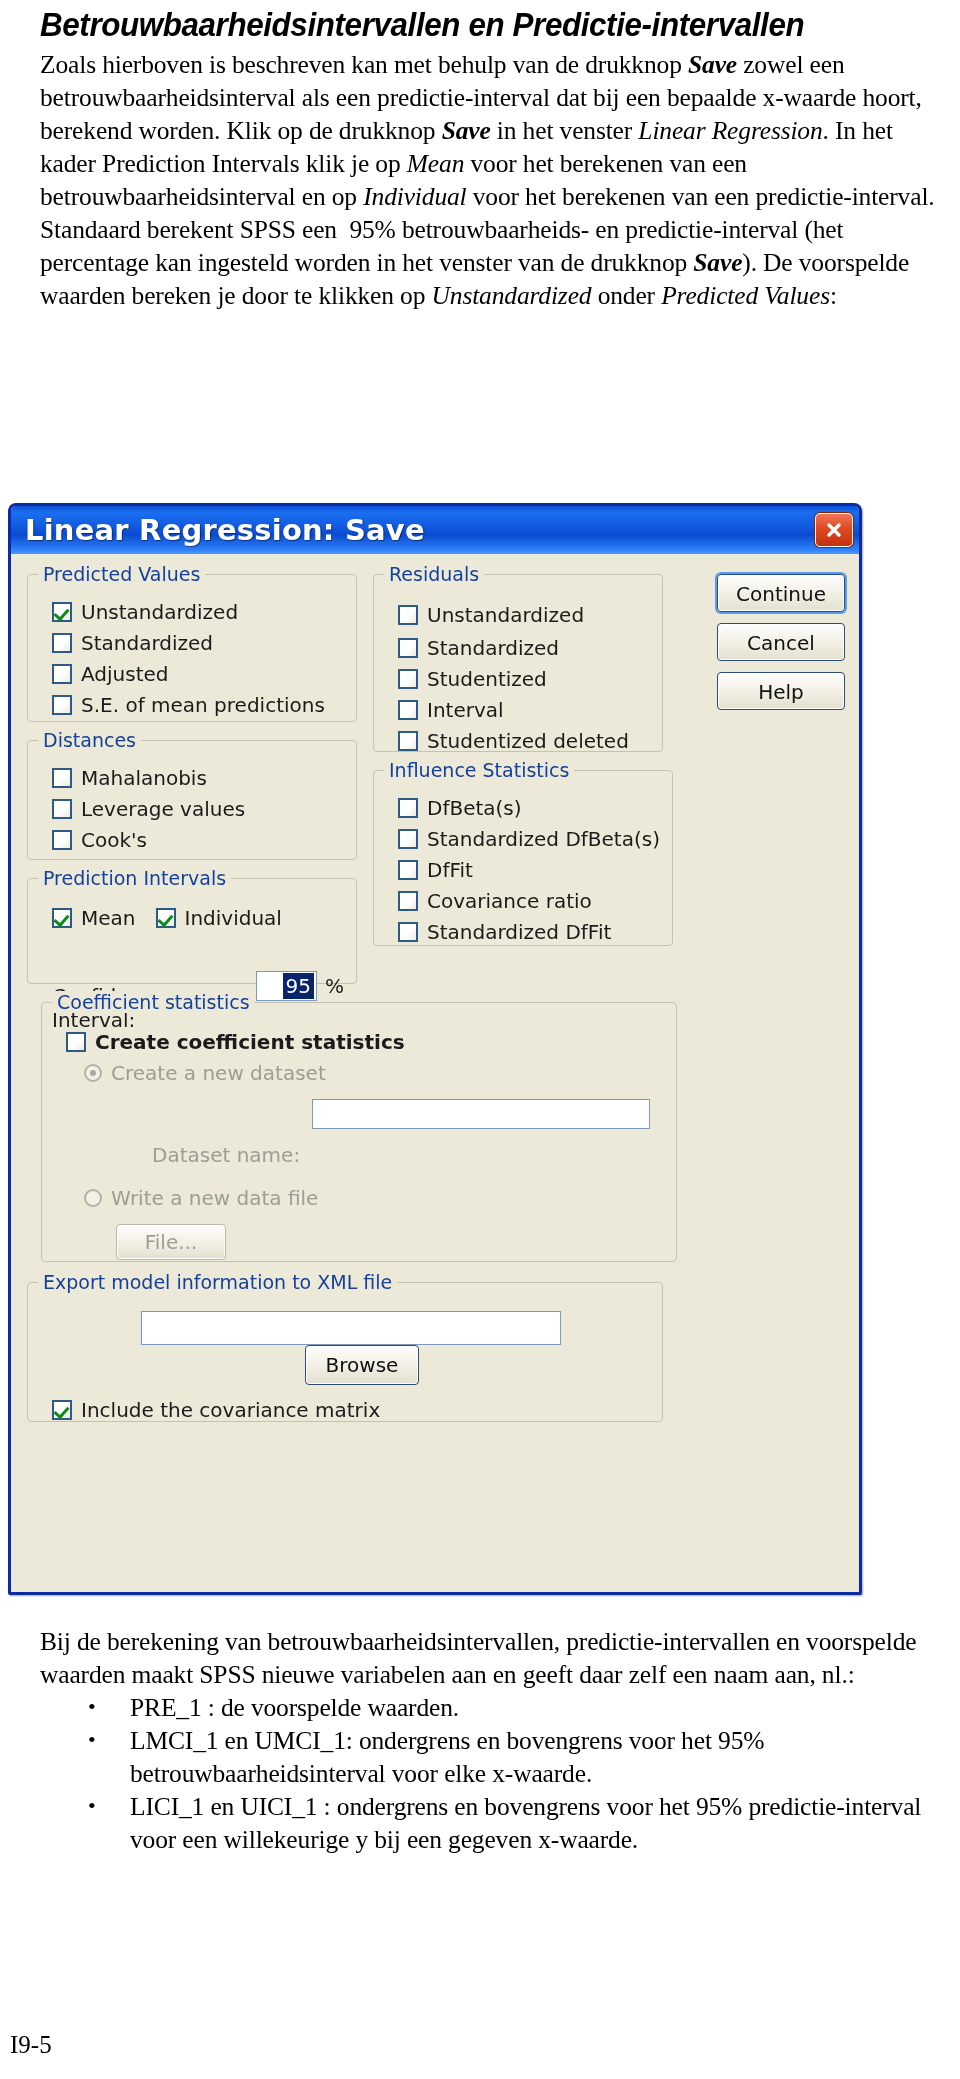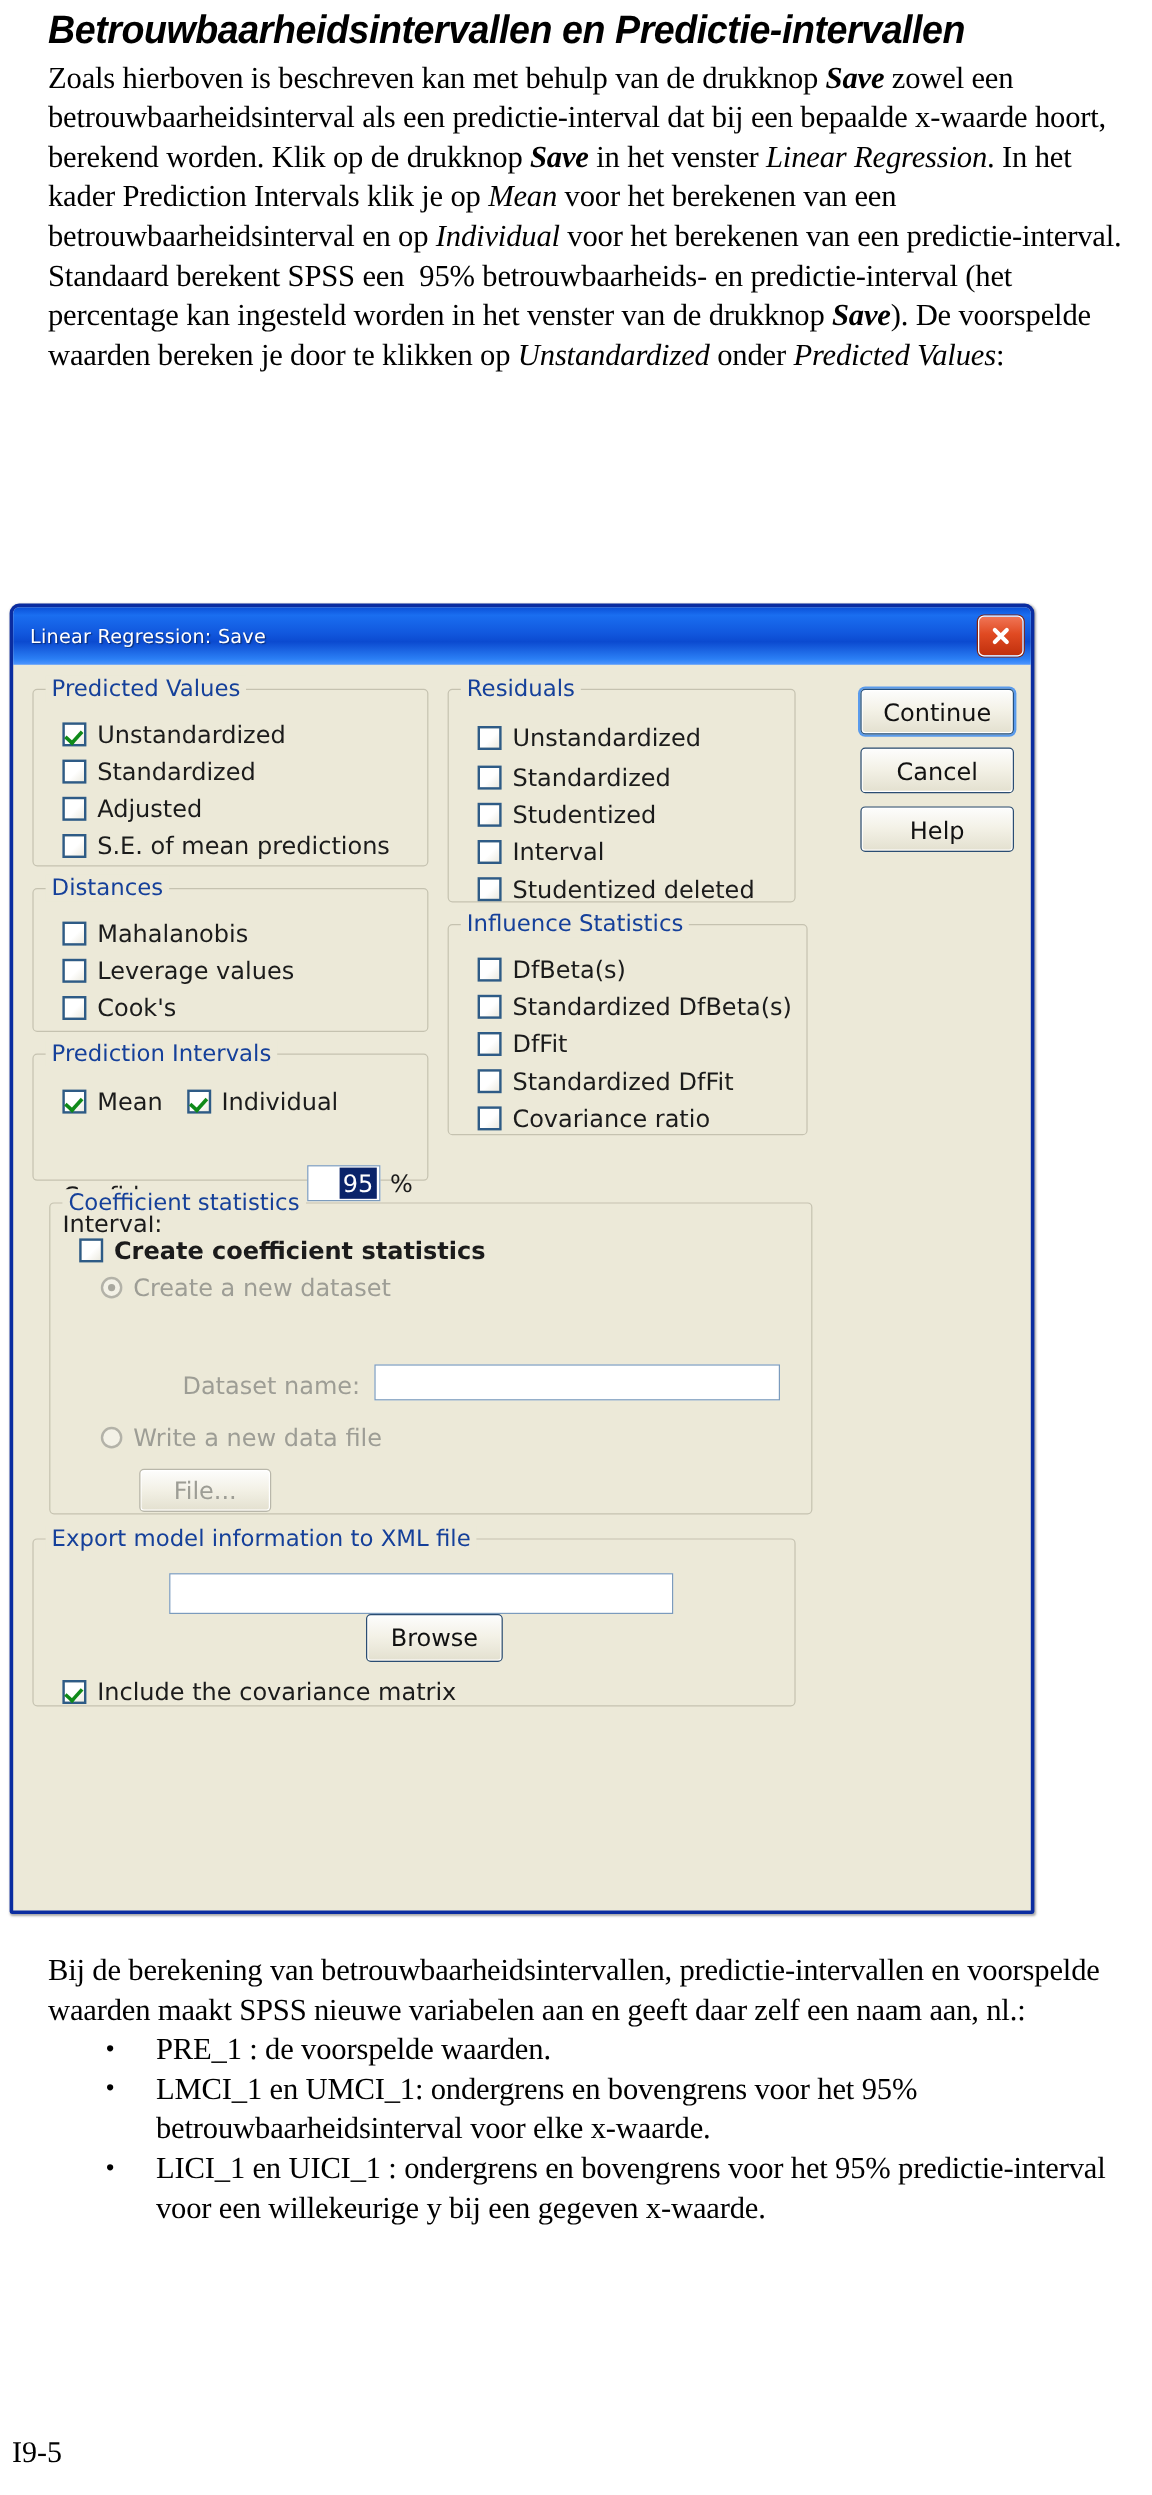--- a/index.html
+++ b/index.html
@@ -102,22 +102,22 @@
     background: linear-gradient(to bottom,
         #0a50d8 0%, #1a6ef0 14%, #1157dd 46%, #0b4ad0 60%, #2b7ff5 90%, #4f97ff 100%);
     border-radius: 5px 5px 0 0;
     display: flex;
     align-items: center;
     padding: 0 6px 0 14px;
     box-sizing: border-box;
   }
   .title-text {
     color: #fff;
-    font-size: 16px;
-    font-weight: normal;
+    font-size: 29px;
+    font-weight: bold;
     letter-spacing: 0.2px;
     text-shadow: 1px 1px 1px rgba(0,0,0,.45);
     flex: 1;
     white-space: nowrap;
     overflow: hidden;
   }
   .close-btn {
     width: 36px;
     height: 32px;
     border-radius: 5px;
@@ -394,25 +394,25 @@
         <div class="cbrow">
           <span class="cbox"></span>
           <span class="cblabel">Standardized DfBeta(s)</span>
         </div>
         <div class="cbrow">
           <span class="cbox"></span>
           <span class="cblabel">DfFit</span>
         </div>
         <div class="cbrow">
           <span class="cbox"></span>
+          <span class="cblabel">Covariance ratio</span>
+        </div>
+        <div class="cbrow">
+          <span class="cbox"></span>
           <span class="cblabel">Standardized DfFit</span>
-        </div>
-        <div class="cbrow">
-          <span class="cbox"></span>
-          <span class="cblabel">Covariance ratio</span>
         </div>
       </div>
     </fieldset>
 
     <div class="sidebtns">
       <button class="xpbtn default">Continue</button>
       <button class="xpbtn">Cancel</button>
       <button class="xpbtn">Help</button>
     </div>
 
@@ -422,21 +422,21 @@
         <div class="cbrow">
           <span class="cbox"></span>
           <span class="cblabel" style="font-weight:600;">Create coefficient statistics</span>
         </div>
 
         <div class="cbrow disabled" style="margin-top:0; padding-left:18px;">
           <span class="rdo selected"></span>
           <span class="cblabel">Create a new dataset</span>
         </div>
 
-        <div style="display:flex; align-items:flex-end; margin-top:10px; padding-left:86px;">
+        <div style="display:flex; align-items:flex-start; margin-top:10px; padding-left:86px;">
           <span class="lbl disabled">Dataset name:</span>
           <span class="txtin" style="width:338px; margin-left:12px;"></span>
         </div>
 
         <div class="cbrow disabled" style="margin-top:16px; padding-left:18px;">
           <span class="rdo"></span>
           <span class="cblabel">Write a new data file</span>
         </div>
 
         <div style="padding-left:50px; margin-top:10px;">

